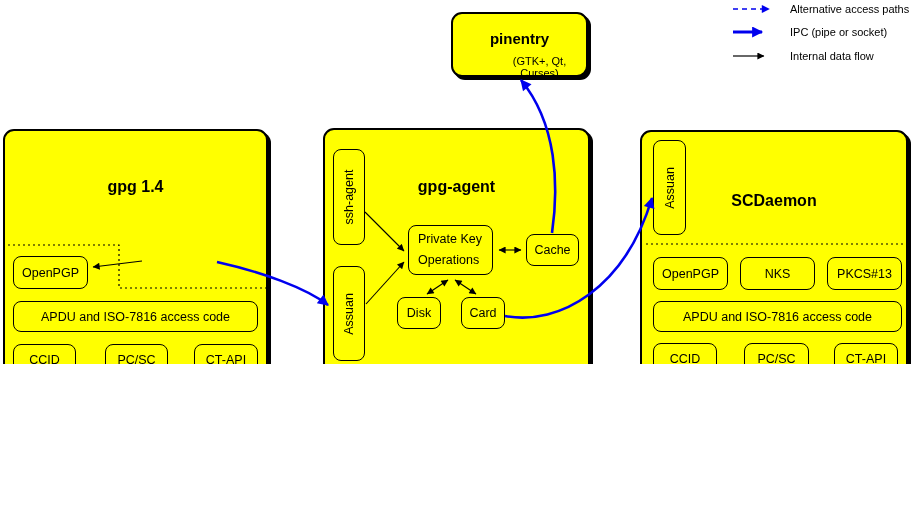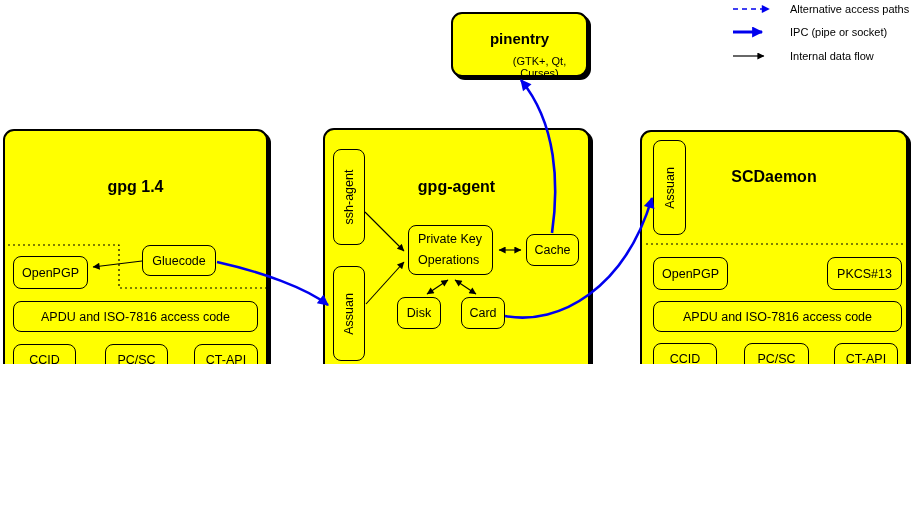--- a/index.html
+++ b/index.html
@@ -33,47 +33,47 @@
 
   <div class="bigbox" style="left:451px;top:12px;width:137px;height:65px">
     <div class="pin-title" style="top:16px">pinentry</div>
     <div class="pin-sub" style="top:41px">(GTK+, Qt, Curses)</div>
   </div>
 
   <div class="bigbox" style="left:3px;top:129px;width:265px;height:256px">
     <div class="boxtitle" style="top:47px">gpg 1.4</div>
   </div>
   <div class="node" style="left:13px;top:256px;width:75px;height:33px">OpenPGP</div>
-  <div class="node" style="left:142px;top:245px;width:74px;height:31px">Gluecode</div>
   <div class="node" style="left:13px;top:301px;width:245px;height:31px">APDU and ISO-7816 access code</div>
   <div class="node" style="left:13px;top:344px;width:63px;height:32px">CCID</div>
   <div class="node" style="left:105px;top:344px;width:63px;height:32px">PC/SC</div>
   <div class="node" style="left:194px;top:344px;width:64px;height:32px">CT-API</div>
 
   <div class="bigbox" style="left:323px;top:128px;width:267px;height:255px">
     <div class="boxtitle" style="top:48px">gpg-agent</div>
   </div>
   <div class="node vnode" style="left:333px;top:149px;width:32px;height:96px">
       <span>ssh-agent</span>
     </div>
   <div class="node vnode" style="left:333px;top:266px;width:32px;height:95px">
       <span>Assuan</span>
     </div>
   <div class="node pko" style="left:408px;top:225px;width:85px;height:50px">Private Key Operations</div>
   <div class="node" style="left:526px;top:234px;width:53px;height:32px">Cache</div>
   <div class="node" style="left:397px;top:297px;width:44px;height:32px">Disk</div>
   <div class="node" style="left:461px;top:297px;width:44px;height:32px">Card</div>
 
   <div class="bigbox" style="left:640px;top:130px;width:268px;height:255px">
-    <div class="boxtitle" style="top:36px">SCDaemon</div>
+    <div class="boxtitle" style="top:60px">SCDaemon</div>
   </div>
   <div class="node vnode" style="left:653px;top:140px;width:33px;height:95px">
       <span>Assuan</span>
     </div>
   <div class="node" style="left:653px;top:257px;width:75px;height:33px">OpenPGP</div>
+  <div class="node" style="left:740px;top:257px;width:75px;height:33px">NKS</div>
   <div class="node" style="left:827px;top:257px;width:75px;height:33px">PKCS#13</div>
   <div class="node" style="left:653px;top:301px;width:249px;height:31px">APDU and ISO-7816 access code</div>
   <div class="node" style="left:653px;top:343px;width:64px;height:32px">CCID</div>
   <div class="node" style="left:744px;top:343px;width:65px;height:32px">PC/SC</div>
   <div class="node" style="left:834px;top:343px;width:64px;height:32px">CT-API</div>
 
   <div class="node boldnode" style="left:740px;top:471px;width:74px;height:33px">pcsd</div>
 
   <div class="smartcard" style="left:473px;top:415px;width:111px;height:72px"></div>
 

